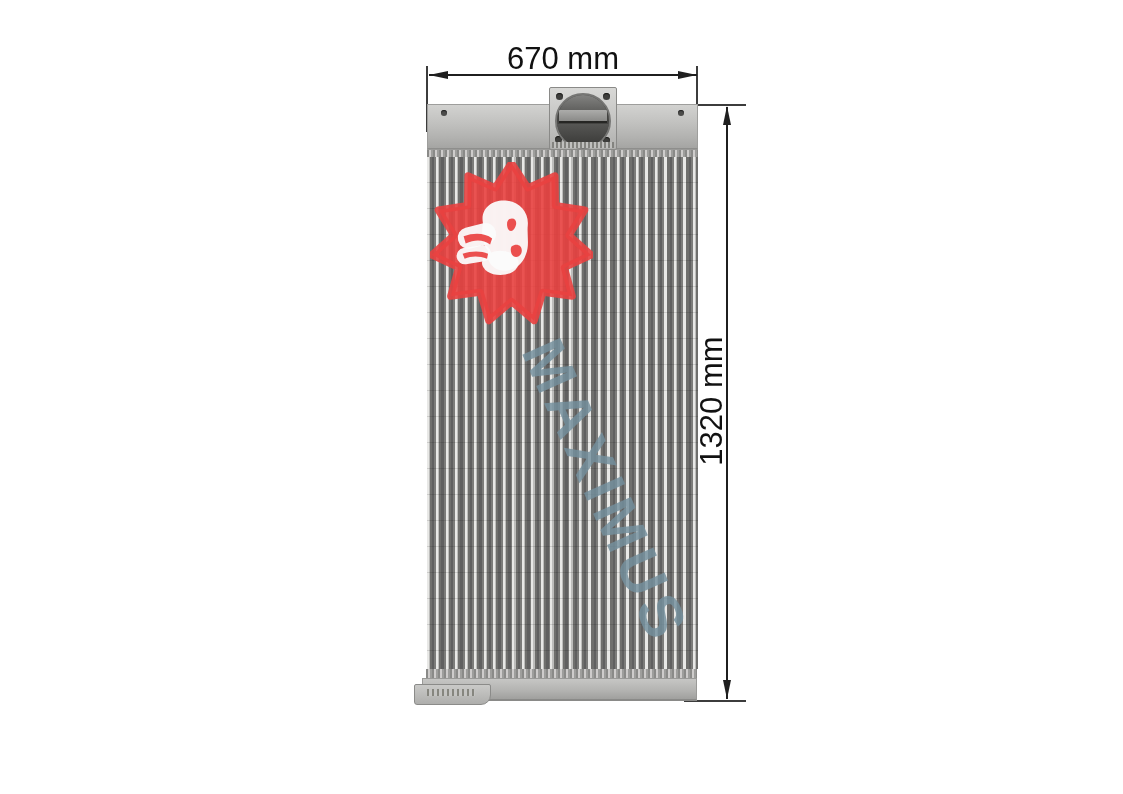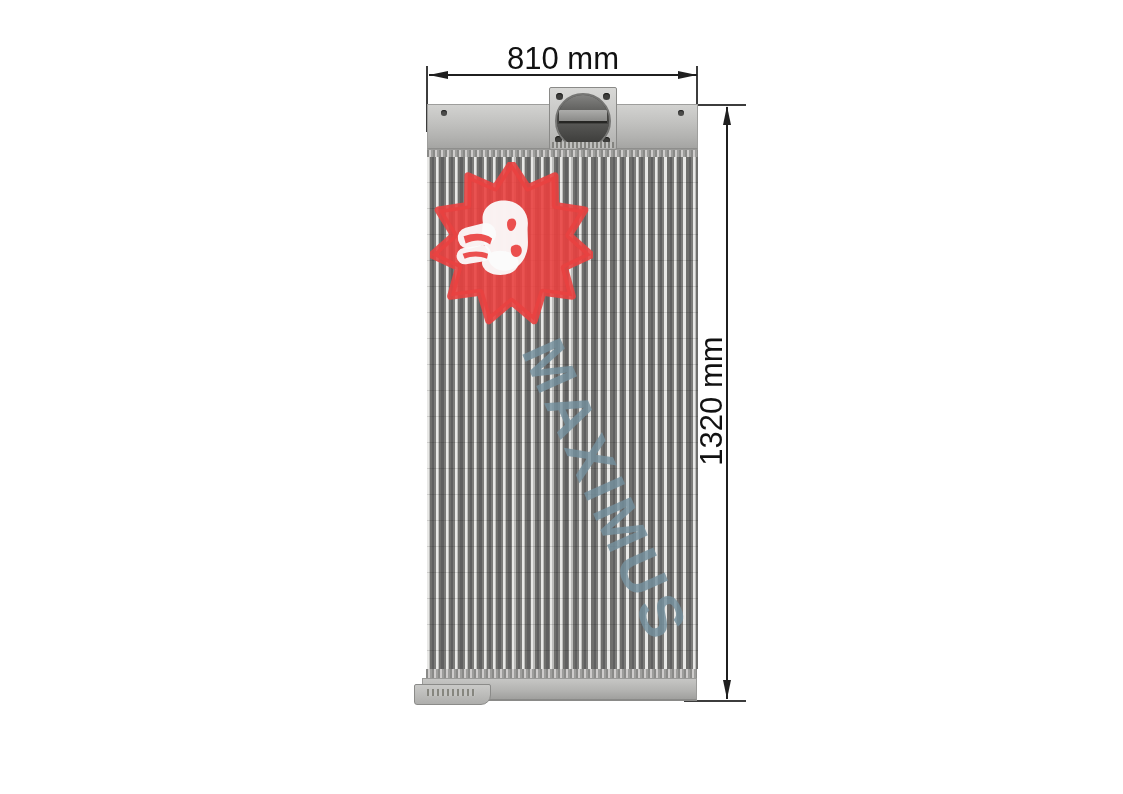--- a/index.html
+++ b/index.html
@@ -89,21 +89,21 @@
 <body>
 
 <div class="canvas">
 
   <div>
     <div class="ext-line vline" id="ext-w-left"></div>
     <div class="ext-line vline" id="ext-w-right"></div>
     <div class="dim-line hline" id="dimline-width"></div>
     <div class="arr arr-left" style="left:429px;top:71px;"></div>
     <div class="arr arr-right" style="left:678px;top:71px;"></div>
-    <div class="dim-label" id="dim-label-width">810 mm</div>
+    <div class="dim-label" id="dim-label-width">670 mm</div>
   </div>
 
   <div>
     <div class="ext-line" id="ext-h-top"></div>
     <div class="ext-line" id="ext-h-bottom"></div>
     <div class="dim-line vline" id="dimline-height"></div>
     <div class="arr arr-up" style="left:723px;top:106px;"></div>
     <div class="arr arr-down" style="left:723px;top:680px;"></div>
     <div class="dim-label" id="dim-label-height">1320 mm</div>
   </div>

